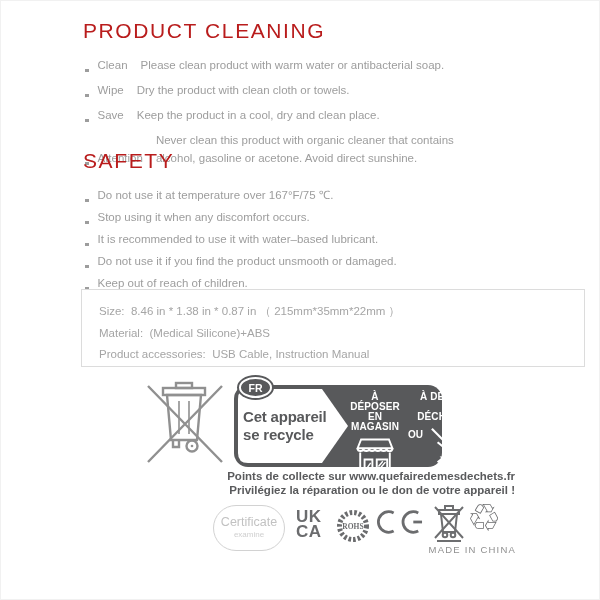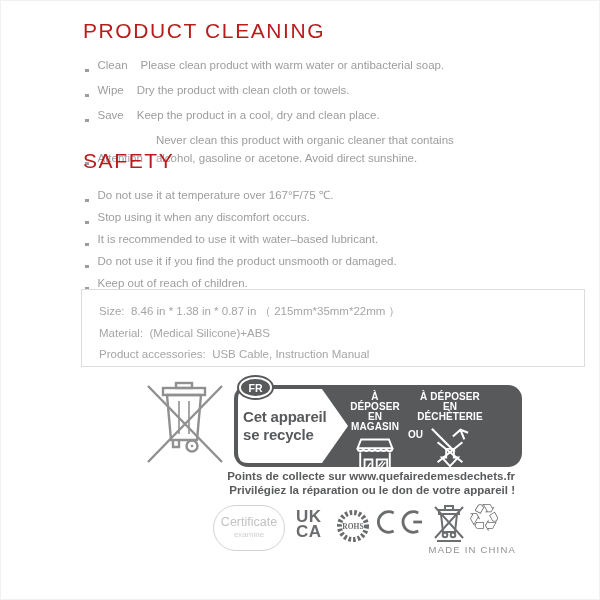--- a/index.html
+++ b/index.html
@@ -29,21 +29,21 @@
   .two-line span + span { margin-top:4px; }
   
   .specs {
     position:absolute; left:80px; top:288px; width:504px; height:78px;
     border:1px solid #dcdcdc; padding:11px 10px 0 17px;
   }
   .spec-line { font-size:11.5px; color:#a5a5a5; line-height:21.5px; white-space:pre-wrap; }
   
   .weee-big { position:absolute; left:142px; top:377px; }
   .banner {
-    position:absolute; left:233px; top:384px; width:288px; height:82px;
+    position:absolute; left:233px; top:384px; width:208px; height:82px;
     background:#58595b; border-radius:14px;
   }
   .banner-white { position:absolute; left:4px; top:4px; }
   .headline {
     position:absolute; left:9px; top:23px; width:96px;
     font-size:15px; font-weight:bold; color:#58595b; line-height:18px; letter-spacing:-0.2px;
   }
   .fr-badge {
     position:absolute; left:5px; top:-8px; width:33px; height:21px;
     background:#58595b; border:2px solid #fff; border-radius:50%;

